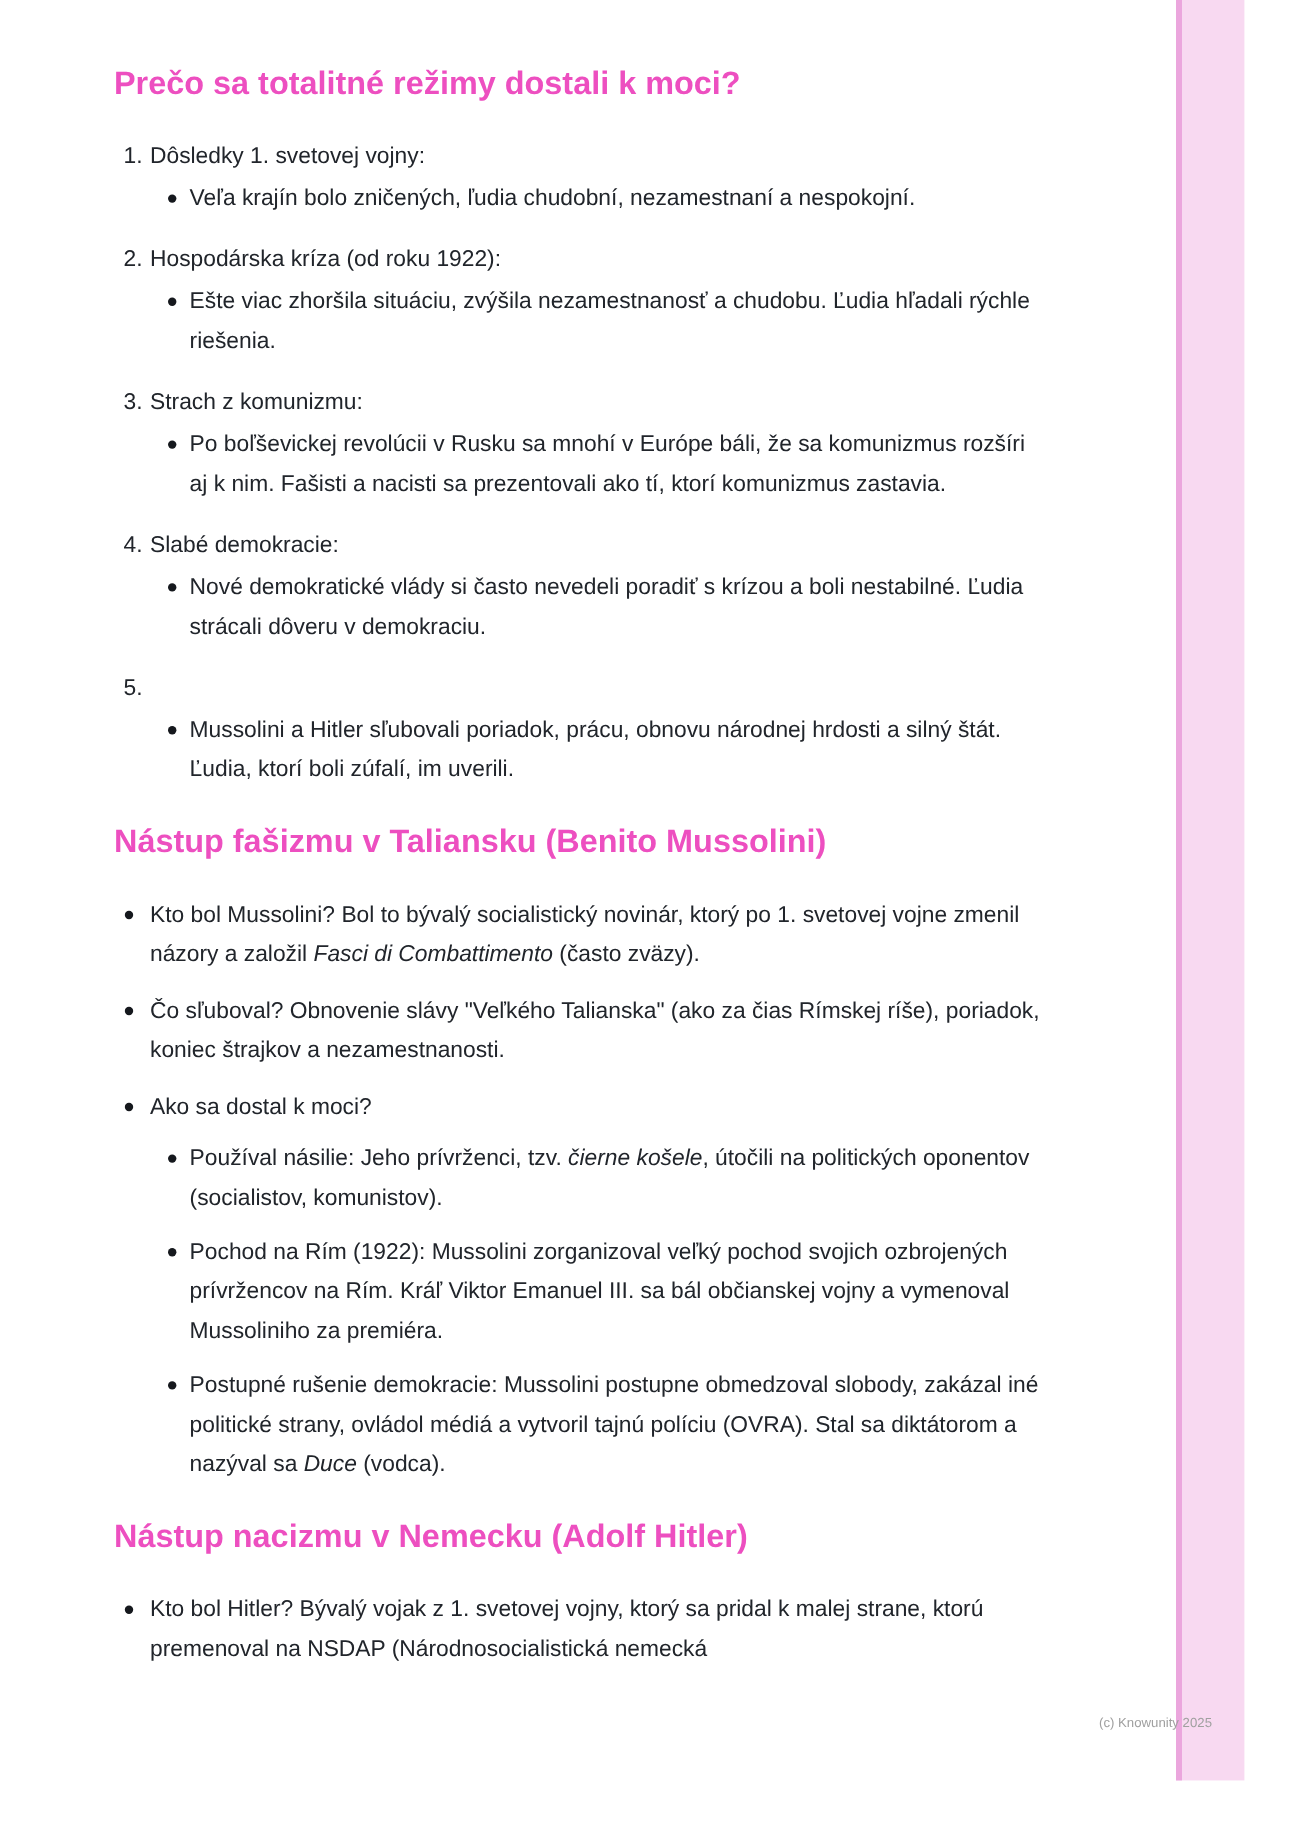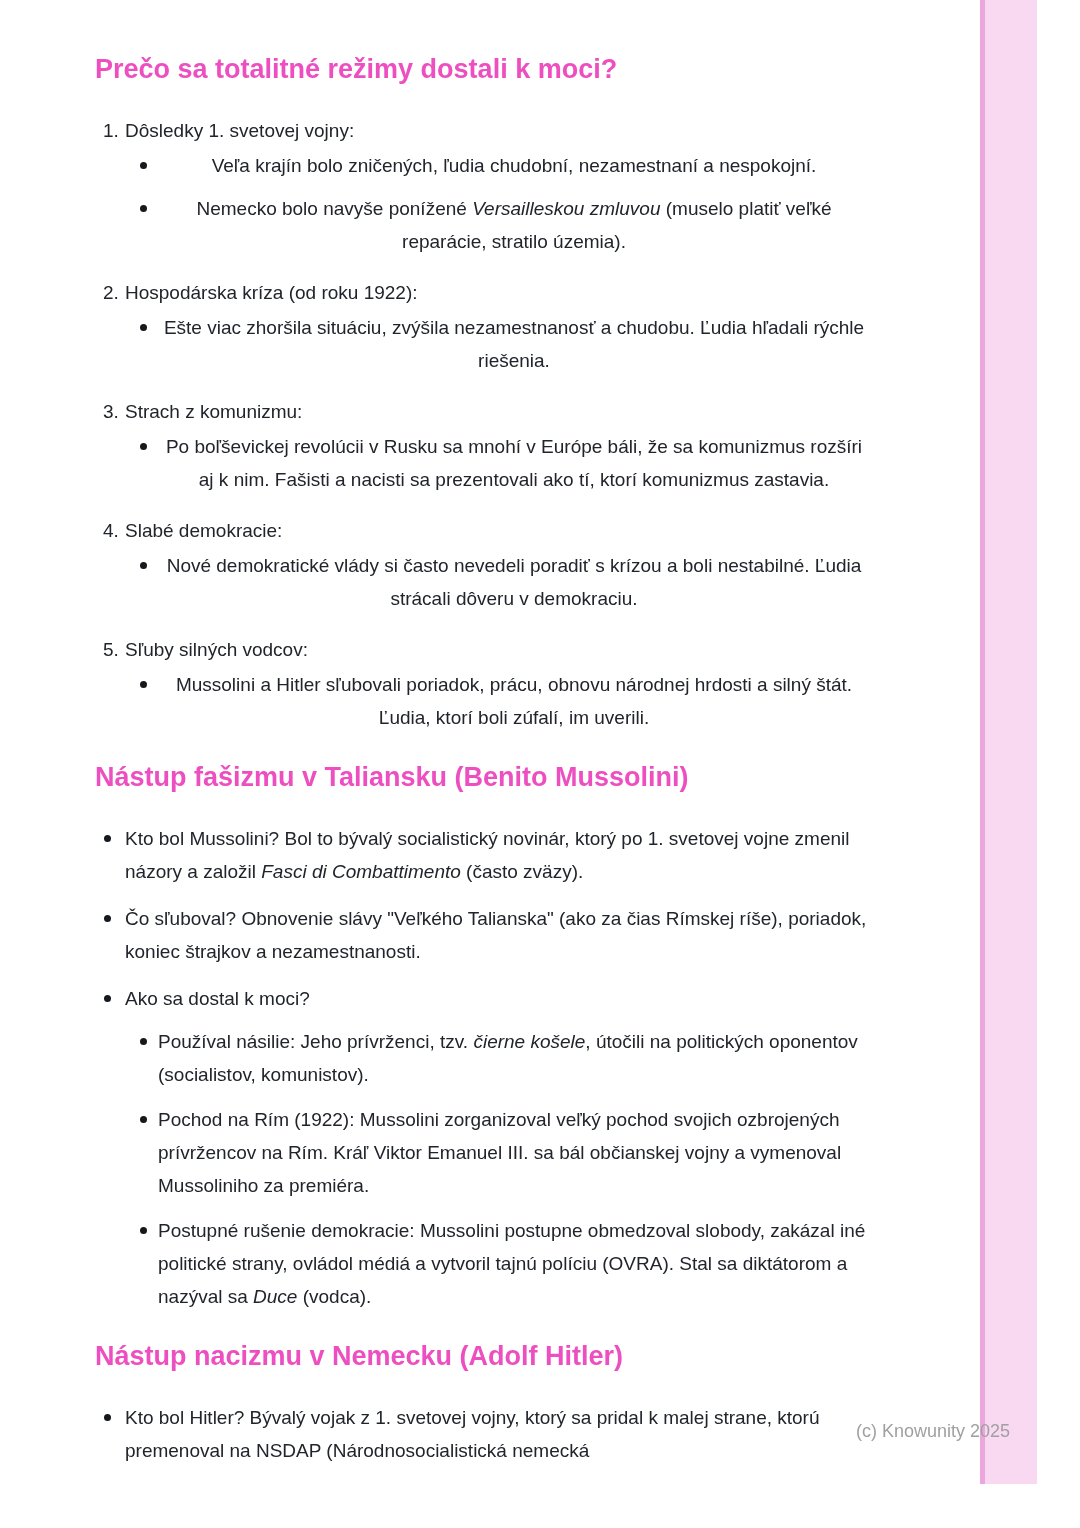--- a/index.html
+++ b/index.html
@@ -58,52 +58,51 @@
   li.bullet{position:relative;}
   li.bullet::before{
     content:"";
     position:absolute;
     top:13px;
     width:7px;
     height:7px;
     border-radius:50%;
     background:#15181d;
   }
-  li.bullet.l1{padding-left:63px;margin-bottom:10px;text-align:center;}
+  li.bullet.l1{padding-left:63px;margin-bottom:10px;}
   li.bullet.l1::before{left:45px;}
   li.bullet.l0{padding-left:30px;margin-bottom:14px;}
   li.bullet.l0::before{left:9px;}
   ul.bullets.sub{margin-top:10px;}
   ul.bullets.sub li.bullet{padding-left:33px;margin-bottom:12px;}
   ul.bullets.sub li.bullet::before{left:15px;}
   .b{font-weight:400;}
   .i{font-style:italic;}
   .watermark{
     position:absolute;
     right:70px;
     bottom:42px;
-    font-size:18px;
+    font-size:11px;
     color:var(--muted);
   }
 </style>
 </head>
 <body>
 
 <div class="page">
   <div class="side-stripe"></div>
   <main class="content" id="doc">
       <h2 class="section-heading">Prečo sa totalitné režimy dostali k moci?</h2>
       <div class="num-block">
         <div class="num-row">
           <span class="num">1.</span>
           <span class="num-title">Dôsledky 1. svetovej vojny:</span>
         </div>
         <ul class="bullets">
           <li class="bullet l1"><span>Veľa krajín bolo zničených, ľudia chudobní, nezamestnaní a nespokojní.</span></li>
-          <li class="bullet l1"><span>Nemecko bolo navyše ponížené </span><span class="i">Versailleskou zmluvou</span><span> (muselo platiť veľké reparácie, stratilo územia).</span></li>
         </ul>
       </div>
       <div class="num-block">
         <div class="num-row">
           <span class="num">2.</span>
           <span class="num-title">Hospodárska kríza (od roku 1922):</span>
         </div>
         <ul class="bullets">
           <li class="bullet l1"><span>Ešte viac zhoršila situáciu, zvýšila nezamestnanosť a chudobu. Ľudia hľadali rýchle riešenia.</span></li>
         </ul>
@@ -122,21 +121,20 @@
           <span class="num">4.</span>
           <span class="num-title">Slabé demokracie:</span>
         </div>
         <ul class="bullets">
           <li class="bullet l1"><span>Nové demokratické vlády si často nevedeli poradiť s krízou a boli nestabilné. Ľudia strácali dôveru v demokraciu.</span></li>
         </ul>
       </div>
       <div class="num-block">
         <div class="num-row">
           <span class="num">5.</span>
-          <span class="num-title">Sľuby silných vodcov:</span>
         </div>
         <ul class="bullets">
           <li class="bullet l1"><span>Mussolini a Hitler sľubovali poriadok, prácu, obnovu národnej hrdosti a silný štát. Ľudia, ktorí boli zúfalí, im uverili.</span></li>
         </ul>
       </div>
       <h2 class="section-heading">Nástup fašizmu v Taliansku (Benito Mussolini)</h2>
       <ul class="bullets top">
         <li class="bullet l0"><span class="b ">Kto bol Mussolini?</span><span> Bol to bývalý socialistický novinár, ktorý po 1. svetovej vojne zmenil názory a založil </span><span class="i">Fasci di Combattimento</span><span> (často zväzy).</span></li>
       </ul>
       <ul class="bullets top">

